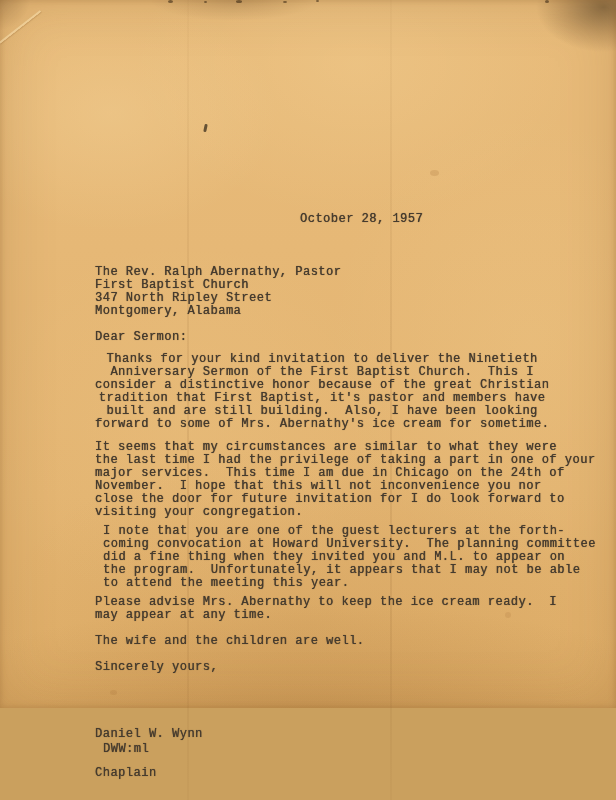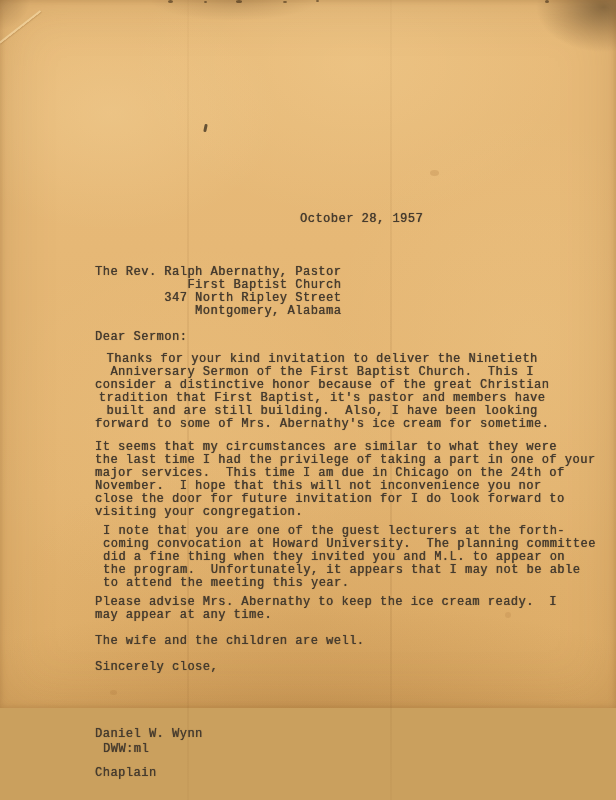--- a/index.html
+++ b/index.html
@@ -39,21 +39,21 @@
     line-height: 13px;
     letter-spacing: 0.5px;
     white-space: pre;
     color: rgba(68,58,45,0.95);
     text-shadow:
       0 0 0.8px rgba(68,58,45,0.85),
       0.4px 0.4px 0.6px rgba(80,68,52,0.45);
   }
 
   .date-line      { left: 300px; top: 213px; }
-  .recipient      { left: 95px;  top: 266px; text-align: right; }
+  .recipient      { left: 95px;  top: 266px; }
   .salutation     { left: 95px;  top: 331px; }
   .para-1         { left: 95px;  top: 353px; text-align: center; }
   .para-2         { left: 95px;  top: 441px; }
   .para-3         { left: 95px;  top: 525px; margin-left: 8px; }
   .para-4         { left: 95px;  top: 596px; }
   .para-5         { left: 95px;  top: 635px; }
   .closing        { left: 95px;  top: 661px; }
   .signature      { left: 95px;  top: 702px; }
   .initials       { left: 95px;  top: 743px; padding-left: 8px; }
 
@@ -156,21 +156,21 @@
 visiting your congregation.</div>
   <div class="typed para-3">I note that you are one of the guest lecturers at the forth-
 coming convocation at Howard University.  The planning committee
 did a fine thing when they invited you and M.L. to appear on
 the program.  Unfortunately, it appears that I may not be able
 to attend the meeting this year.</div>
   <div class="typed para-4">Please advise Mrs. Abernathy to keep the ice cream ready.  I
 may appear at any time.</div>
   <div class="typed para-5">The wife and the children are well.</div>
 
-  <div class="typed closing">Sincerely close,</div>
+  <div class="typed closing">Sincerely yours,</div>
 
   <div class="typed signature">
     <div>Daniel W. Wynn</div>
     <div>Chaplain</div>
   </div>
 
   <div class="typed initials">DWW:ml</div>
 
 </div>
 

